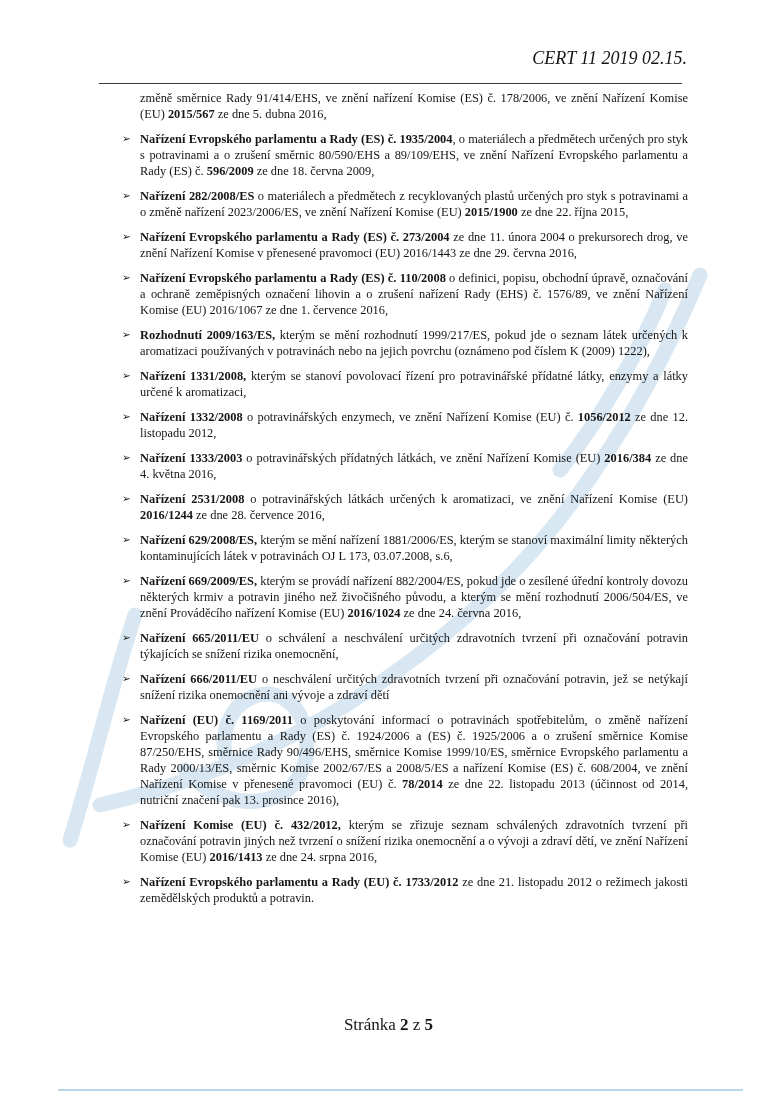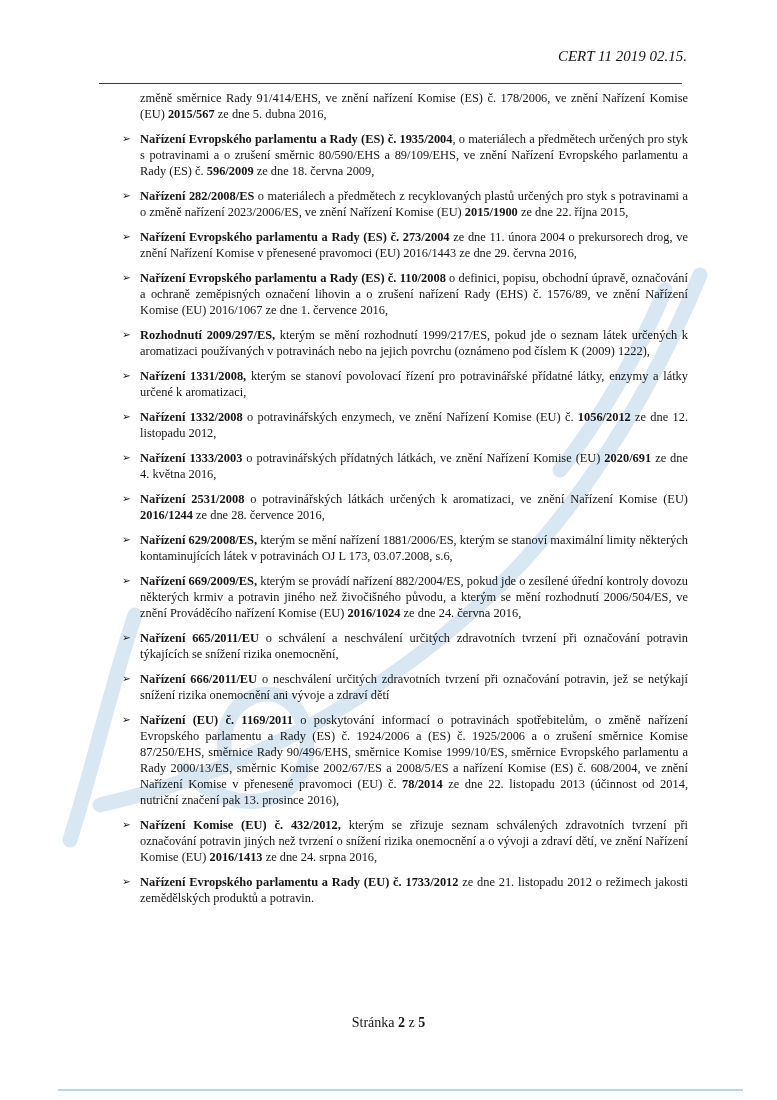--- a/index.html
+++ b/index.html
@@ -18,21 +18,21 @@
     position: absolute;
     left: 0; top: 0;
     z-index: 0;
     pointer-events: none;
   }
   .header {
     position: absolute;
     top: 48px;
     right: 90px;
     font-style: italic;
-    font-size: 15px;
+    font-size: 18px;
     z-index: 2;
   }
   .header-rule {
     position: absolute;
     top: 83px;
     left: 99px;
     width: 583px;
     border: none;
     border-top: 1.2px solid #3a3a3a;
     margin: 0;
@@ -67,21 +67,21 @@
     text-align: justify;
     line-height: 1.29;
   }
   .b { font-weight: bold; }
   .footer {
     position: absolute;
     top: 1015px;
     left: 0;
     width: 100%;
     text-align: center;
-    font-size: 14px;
+    font-size: 17px;
     z-index: 2;
   }
   .footer span { white-space: pre; }
   .bottom-scan-line {
     position: absolute;
     left: 58px;
     right: 34px;
     bottom: 9px;
     height: 2px;
     background: #a9cbe2;
@@ -123,33 +123,33 @@
         <div class="item">
           <span class="bullet">➢</span>
           <span class="item-body"><span class="b">Nařízení Evropského parlamentu a Rady (ES) č. 273/2004</span><span> ze dne 11. února 2004 o prekursorech drog, ve znění Nařízení Komise v přenesené pravomoci (EU) 2016/1443 ze dne 29. června 2016,</span></span>
         </div>
         <div class="item">
           <span class="bullet">➢</span>
           <span class="item-body"><span class="b">Nařízení Evropského parlamentu a Rady (ES) č. 110/2008</span><span> o definici, popisu, obchodní úpravě, označování a ochraně zeměpisných označení lihovin a o zrušení nařízení Rady (EHS) č. 1576/89, ve znění Nařízení Komise (EU) 2016/1067 ze dne 1. července 2016,</span></span>
         </div>
         <div class="item">
           <span class="bullet">➢</span>
-          <span class="item-body"><span class="b">Rozhodnutí 2009/297/ES,</span><span> kterým se mění rozhodnutí 1999/217/ES, pokud jde o seznam látek určených k aromatizaci používaných v potravinách nebo na jejich povrchu (oznámeno pod číslem K (2009) 1222),</span></span>
+          <span class="item-body"><span class="b">Rozhodnutí 2009/163/ES,</span><span> kterým se mění rozhodnutí 1999/217/ES, pokud jde o seznam látek určených k aromatizaci používaných v potravinách nebo na jejich povrchu (oznámeno pod číslem K (2009) 1222),</span></span>
         </div>
         <div class="item">
           <span class="bullet">➢</span>
           <span class="item-body"><span class="b">Nařízení 1331/2008,</span><span> kterým se stanoví povolovací řízení pro potravinářské přídatné látky, enzymy a látky určené k aromatizaci,</span></span>
         </div>
         <div class="item">
           <span class="bullet">➢</span>
           <span class="item-body"><span class="b">Nařízení 1332/2008</span><span> o potravinářských enzymech, ve znění Nařízení Komise (EU) č. </span><span class="b">1056/2012</span><span> ze dne 12. listopadu 2012,</span></span>
         </div>
         <div class="item">
           <span class="bullet">➢</span>
-          <span class="item-body"><span class="b">Nařízení 1333/2003</span><span> o potravinářských přídatných látkách, ve znění Nařízení Komise (EU) </span><span class="b">2020/691</span><span> ze dne 4. května 2016,</span></span>
+          <span class="item-body"><span class="b">Nařízení 1333/2003</span><span> o potravinářských přídatných látkách, ve znění Nařízení Komise (EU) </span><span class="b">2016/384</span><span> ze dne 4. května 2016,</span></span>
         </div>
         <div class="item">
           <span class="bullet">➢</span>
           <span class="item-body"><span class="b">Nařízení 2531/2008</span><span> o potravinářských látkách určených k aromatizaci, ve znění Nařízení Komise (EU) </span><span class="b">2016/1244</span><span> ze dne 28. července 2016,</span></span>
         </div>
         <div class="item">
           <span class="bullet">➢</span>
           <span class="item-body"><span class="b">Nařízení 629/2008/ES,</span><span> kterým se mění nařízení 1881/2006/ES, kterým se stanoví maximální limity některých kontaminujících látek v potravinách OJ L 173, 03.07.2008, s.6,</span></span>
         </div>
         <div class="item">

